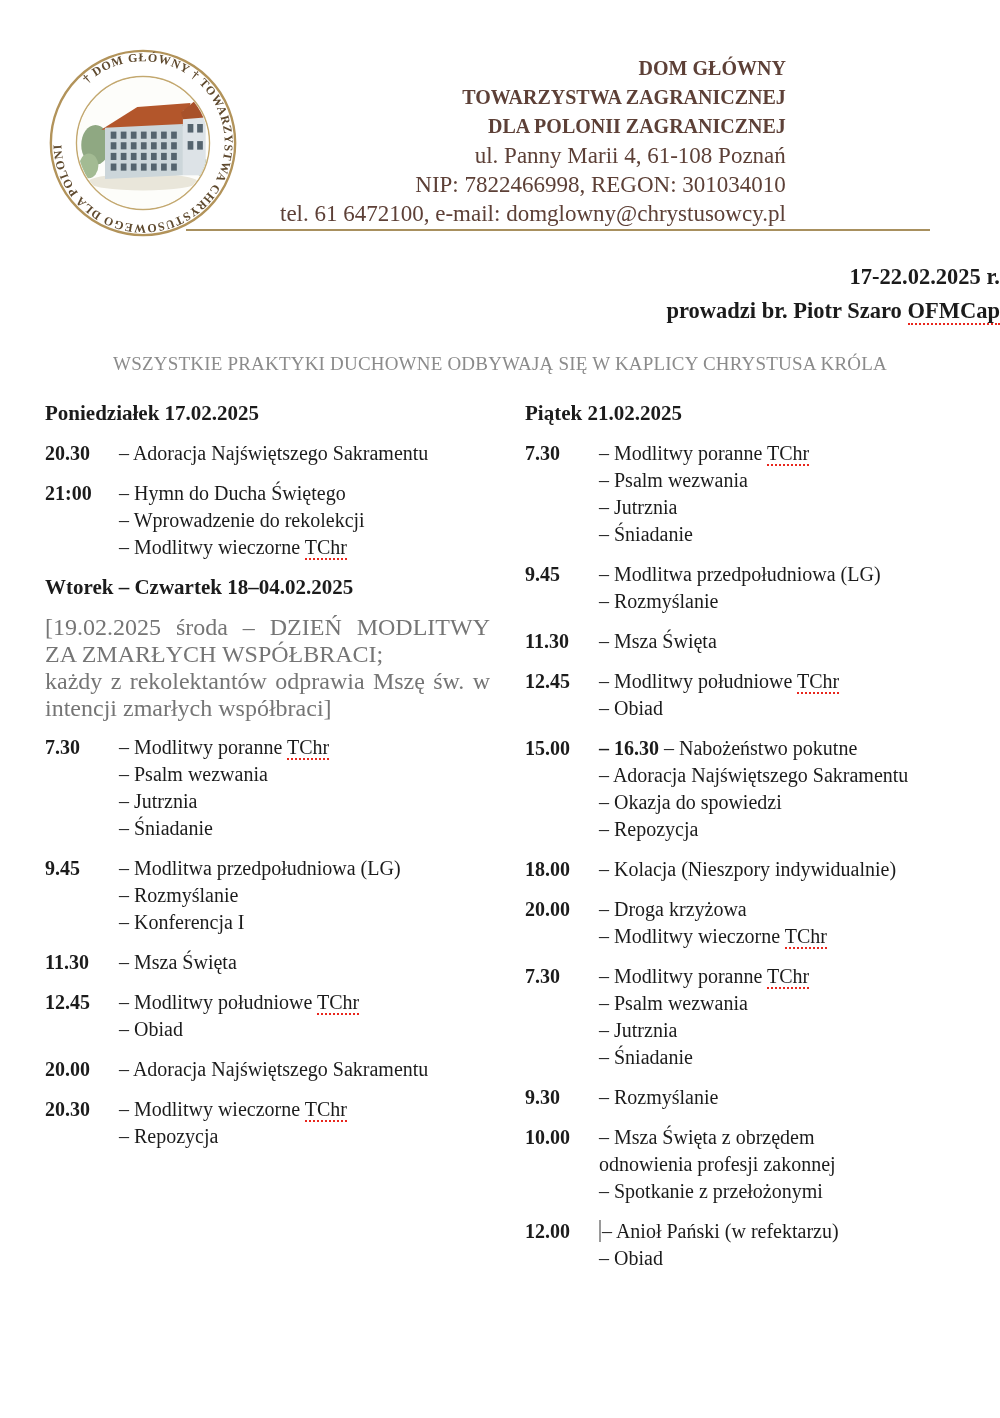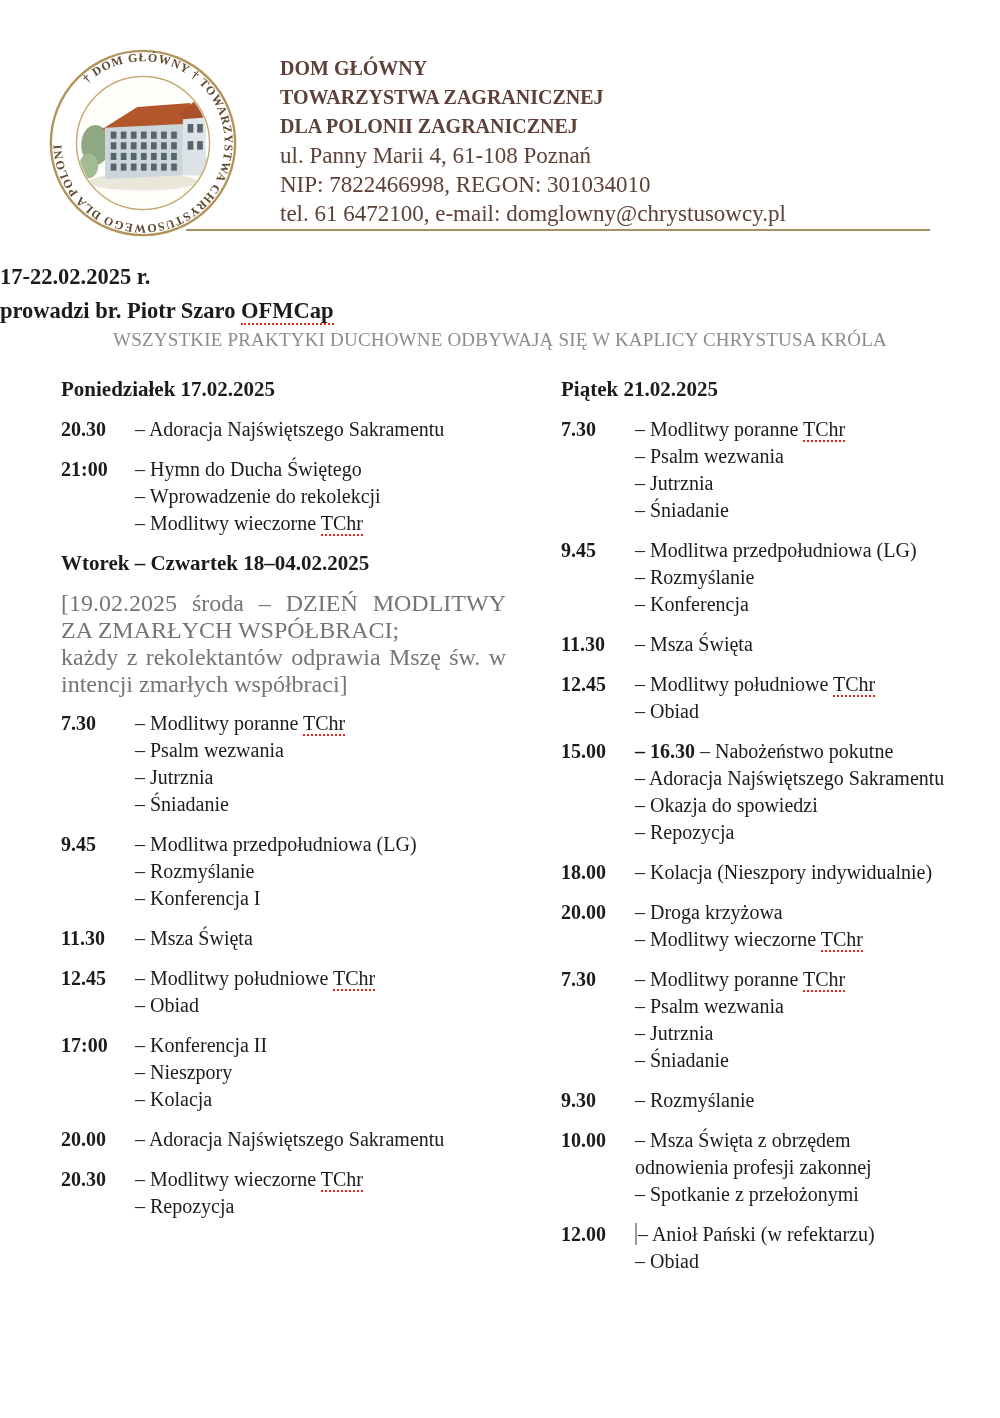--- a/index.html
+++ b/index.html
@@ -4,30 +4,30 @@
 <style>
   html,body { margin:0; padding:0; background:#888; }
   .page {
     width:1000px; height:1418px; background:#ffffff; position:relative;
     font-family:"Liberation Serif","DejaVu Serif",serif; color:#1b1b1b;
     margin:0 auto; overflow:hidden;
   }
   
   .letterhead { display:flex; padding:48px 0 0 48px; }
   .seal { width:190px; height:190px; flex:none; position:relative; z-index:2; }
-  .org-block { margin-left:42px; padding-top:6px; color:#5d4037; }
+  .org-block { margin-left:42px; padding-top:6px; color:#5d4037;text-align:right; }
   .org-line  { font-weight:bold; font-size:20px; line-height:29px; white-space:nowrap; }
   .addr-line { font-size:23px; line-height:29px; white-space:nowrap; }
   .header-rule { position:absolute; left:186px; right:70px; top:229px; height:2px; background:#a8905e; z-index:1; }
   
-  .title-block { text-align:left; margin-top:22px; }
+  .title-block { text-align:right; margin-top:22px; }
   .title-line { font-size:22.5px; font-weight:bold; line-height:34px; }
-  .subtitle { text-align:center; font-size:19px; line-height:24px; color:#8b8b8b; letter-spacing:0.2px; }
+  .subtitle { text-align:center; margin-top:24px; font-size:19px; line-height:24px; color:#8b8b8b; letter-spacing:0.2px; }
   
-  .schedule { display:flex; gap:55px; margin:24px 45px 0 61px; }
+  .schedule { display:flex; gap:35px; margin:24px 45px 0 45px; }
   .col { width:445px; flex:none; }
   .col:last-child { width:440px; }
   .section-heading { font-size:21px; font-weight:bold; line-height:27px; margin:8px 0 13px; }
   .section-heading:first-child { margin-top:0; }
   .notes { margin:0 0 12px; }
   .note { margin:0; font-size:24px; line-height:27px; color:#757575; text-align:justify; }
   .entry { display:flex; margin-bottom:13px; font-size:20px; line-height:27px;justify-content:flex-end; }
   .time { width:74px; flex:none; font-weight:bold; }
   .items { flex:1; }
   .spell { border-bottom:2px dotted #e8261d; padding-bottom:0px; }
@@ -164,28 +164,20 @@
           </div>
         </div>
         <div class="entry">
           <div class="time">12.45</div>
           <div class="items">
             <div class="item">– Modlitwy południowe <span class="spell">TChr</span></div>
             <div class="item">– Obiad</div>
           </div>
         </div>
         <div class="entry">
-          <div class="time">17:00</div>
-          <div class="items">
-            <div class="item">– Konferencja II</div>
-            <div class="item">– Nieszpory</div>
-            <div class="item">– Kolacja</div>
-          </div>
-        </div>
-        <div class="entry">
           <div class="time">20.00</div>
           <div class="items">
             <div class="item">– Adoracja Najświętszego Sakramentu</div>
           </div>
         </div>
         <div class="entry">
           <div class="time">20.30</div>
           <div class="items">
             <div class="item">– Modlitwy wieczorne <span class="spell">TChr</span></div>
             <div class="item">– Repozycja</div>
@@ -201,21 +193,20 @@
             <div class="item">– Psalm wezwania</div>
             <div class="item">– Jutrznia</div>
             <div class="item">– Śniadanie</div>
           </div>
         </div>
         <div class="entry">
           <div class="time">9.45</div>
           <div class="items">
             <div class="item">– Modlitwa przedpołudniowa (LG)</div>
             <div class="item">– Rozmyślanie</div>
-            <div class="item">– Konferencja</div>
           </div>
         </div>
         <div class="entry">
           <div class="time">11.30</div>
           <div class="items">
             <div class="item">– Msza Święta</div>
           </div>
         </div>
         <div class="entry">
           <div class="time">12.45</div>

